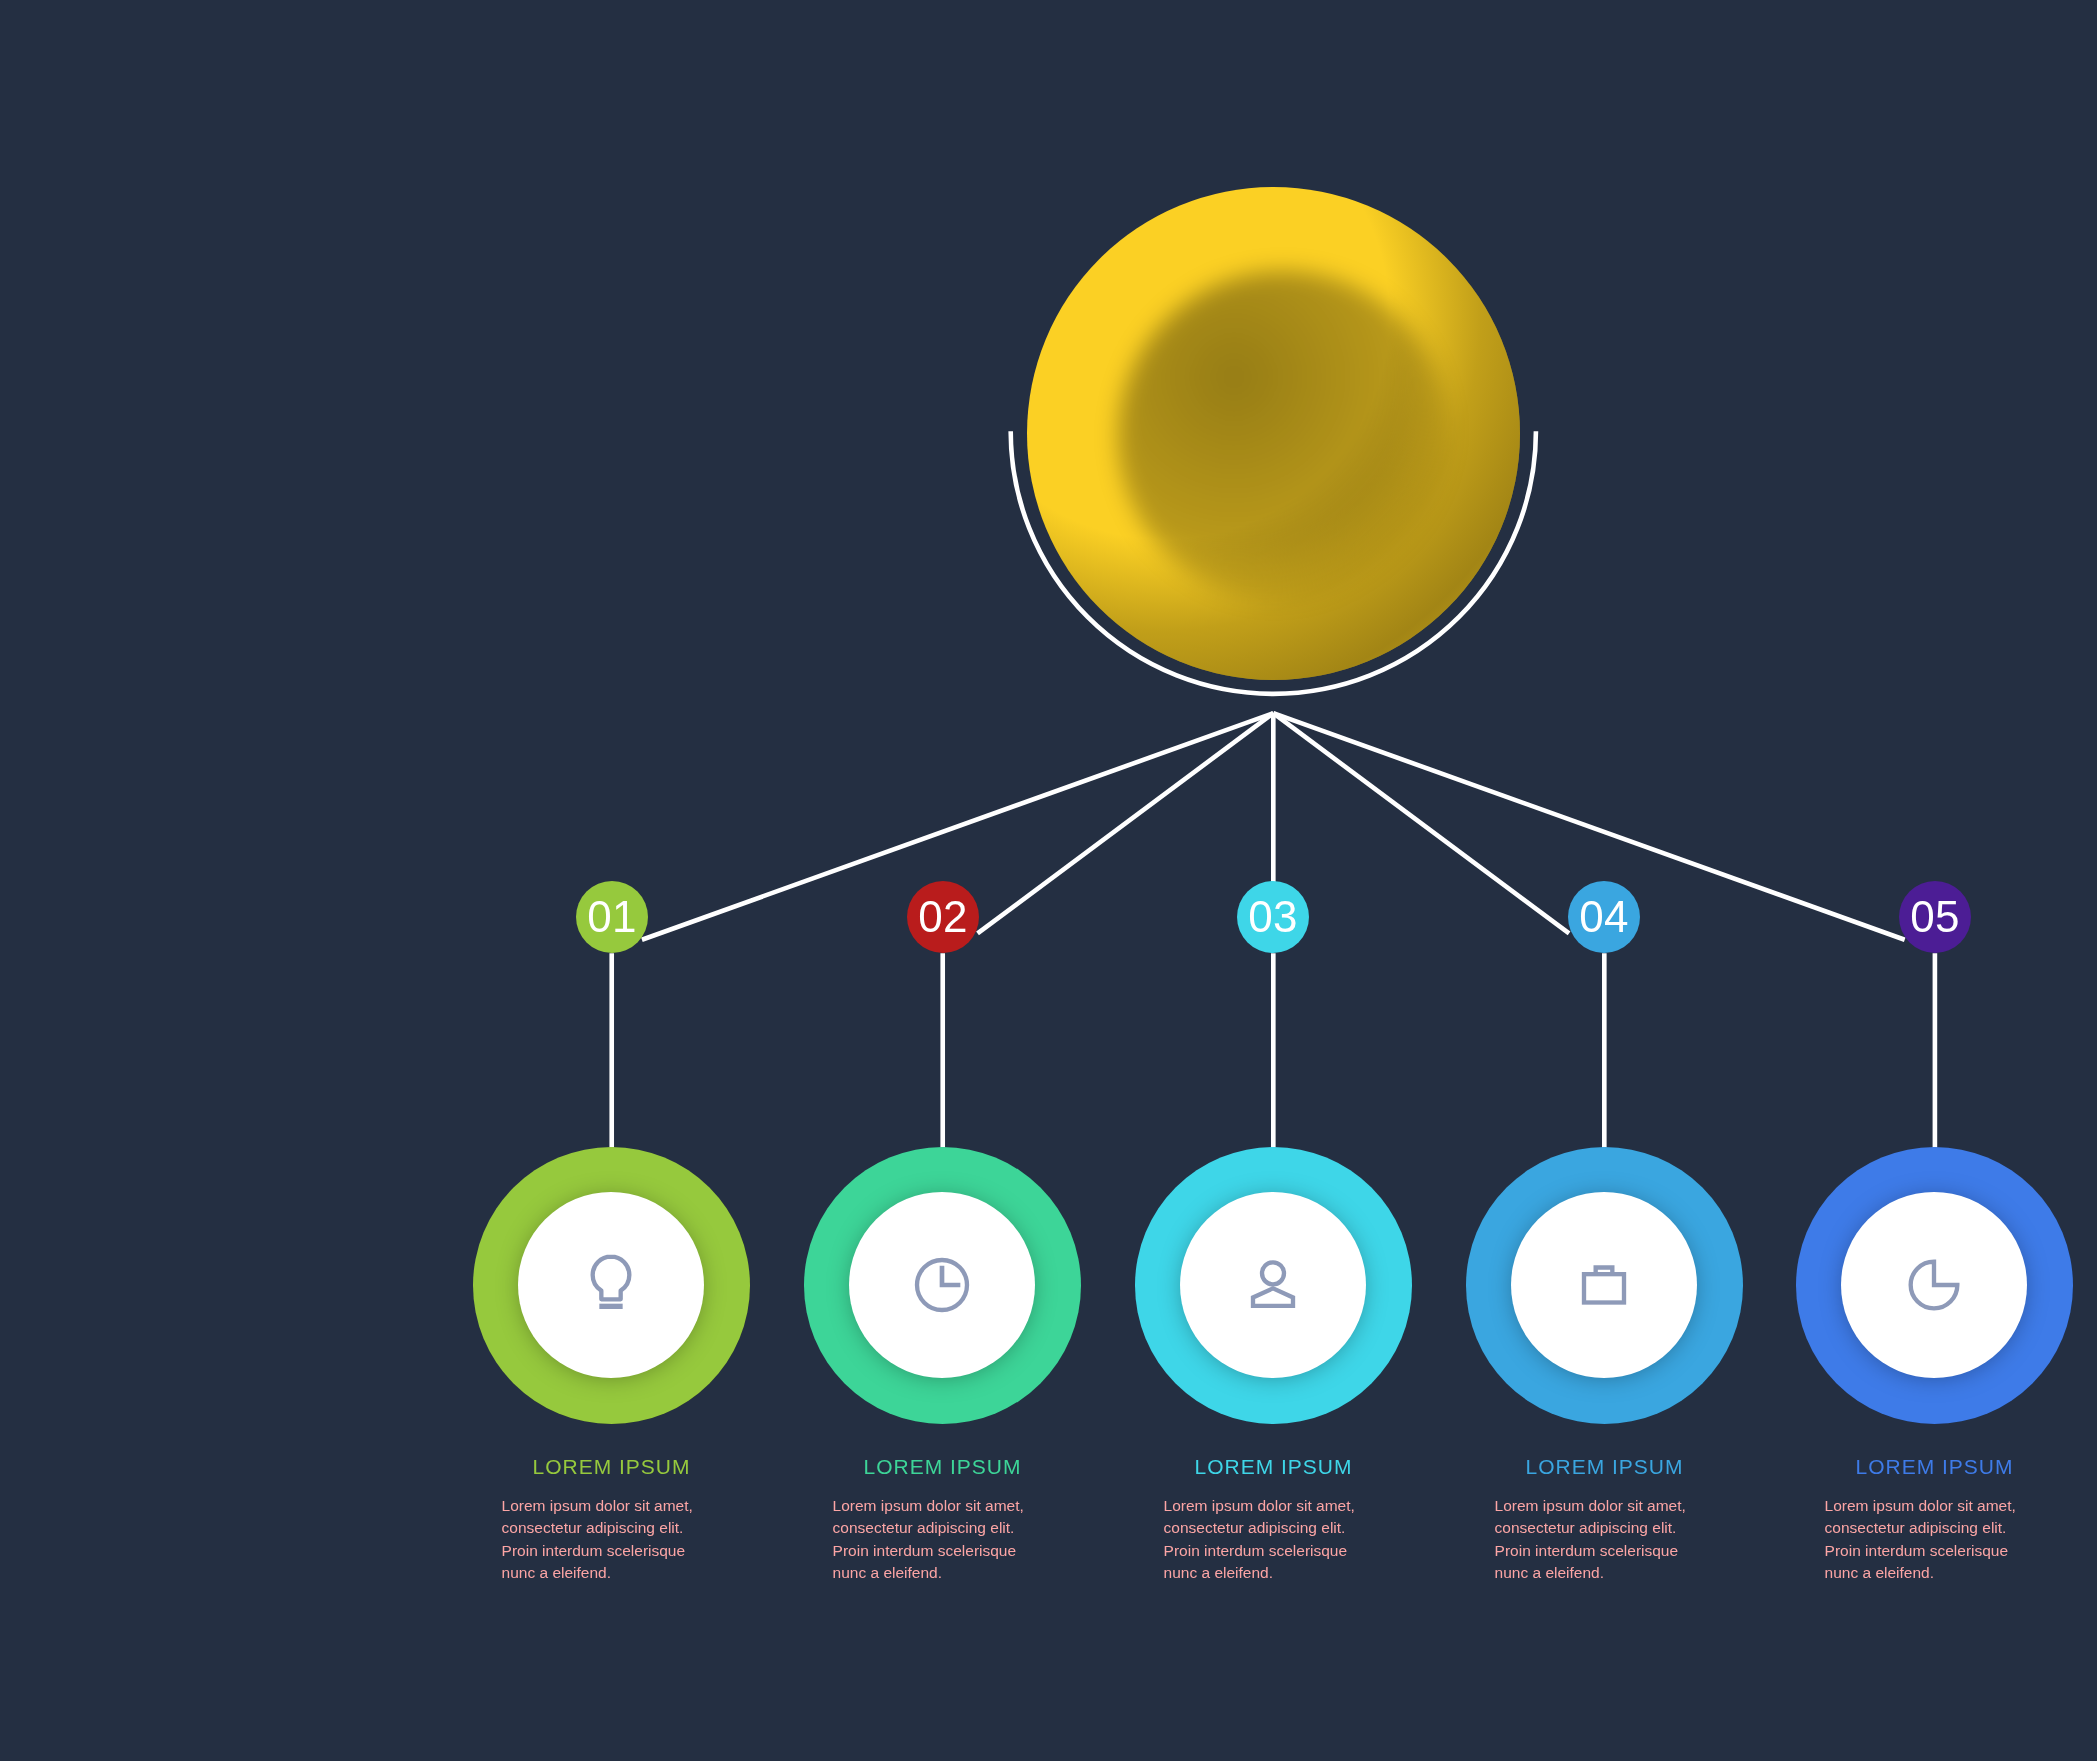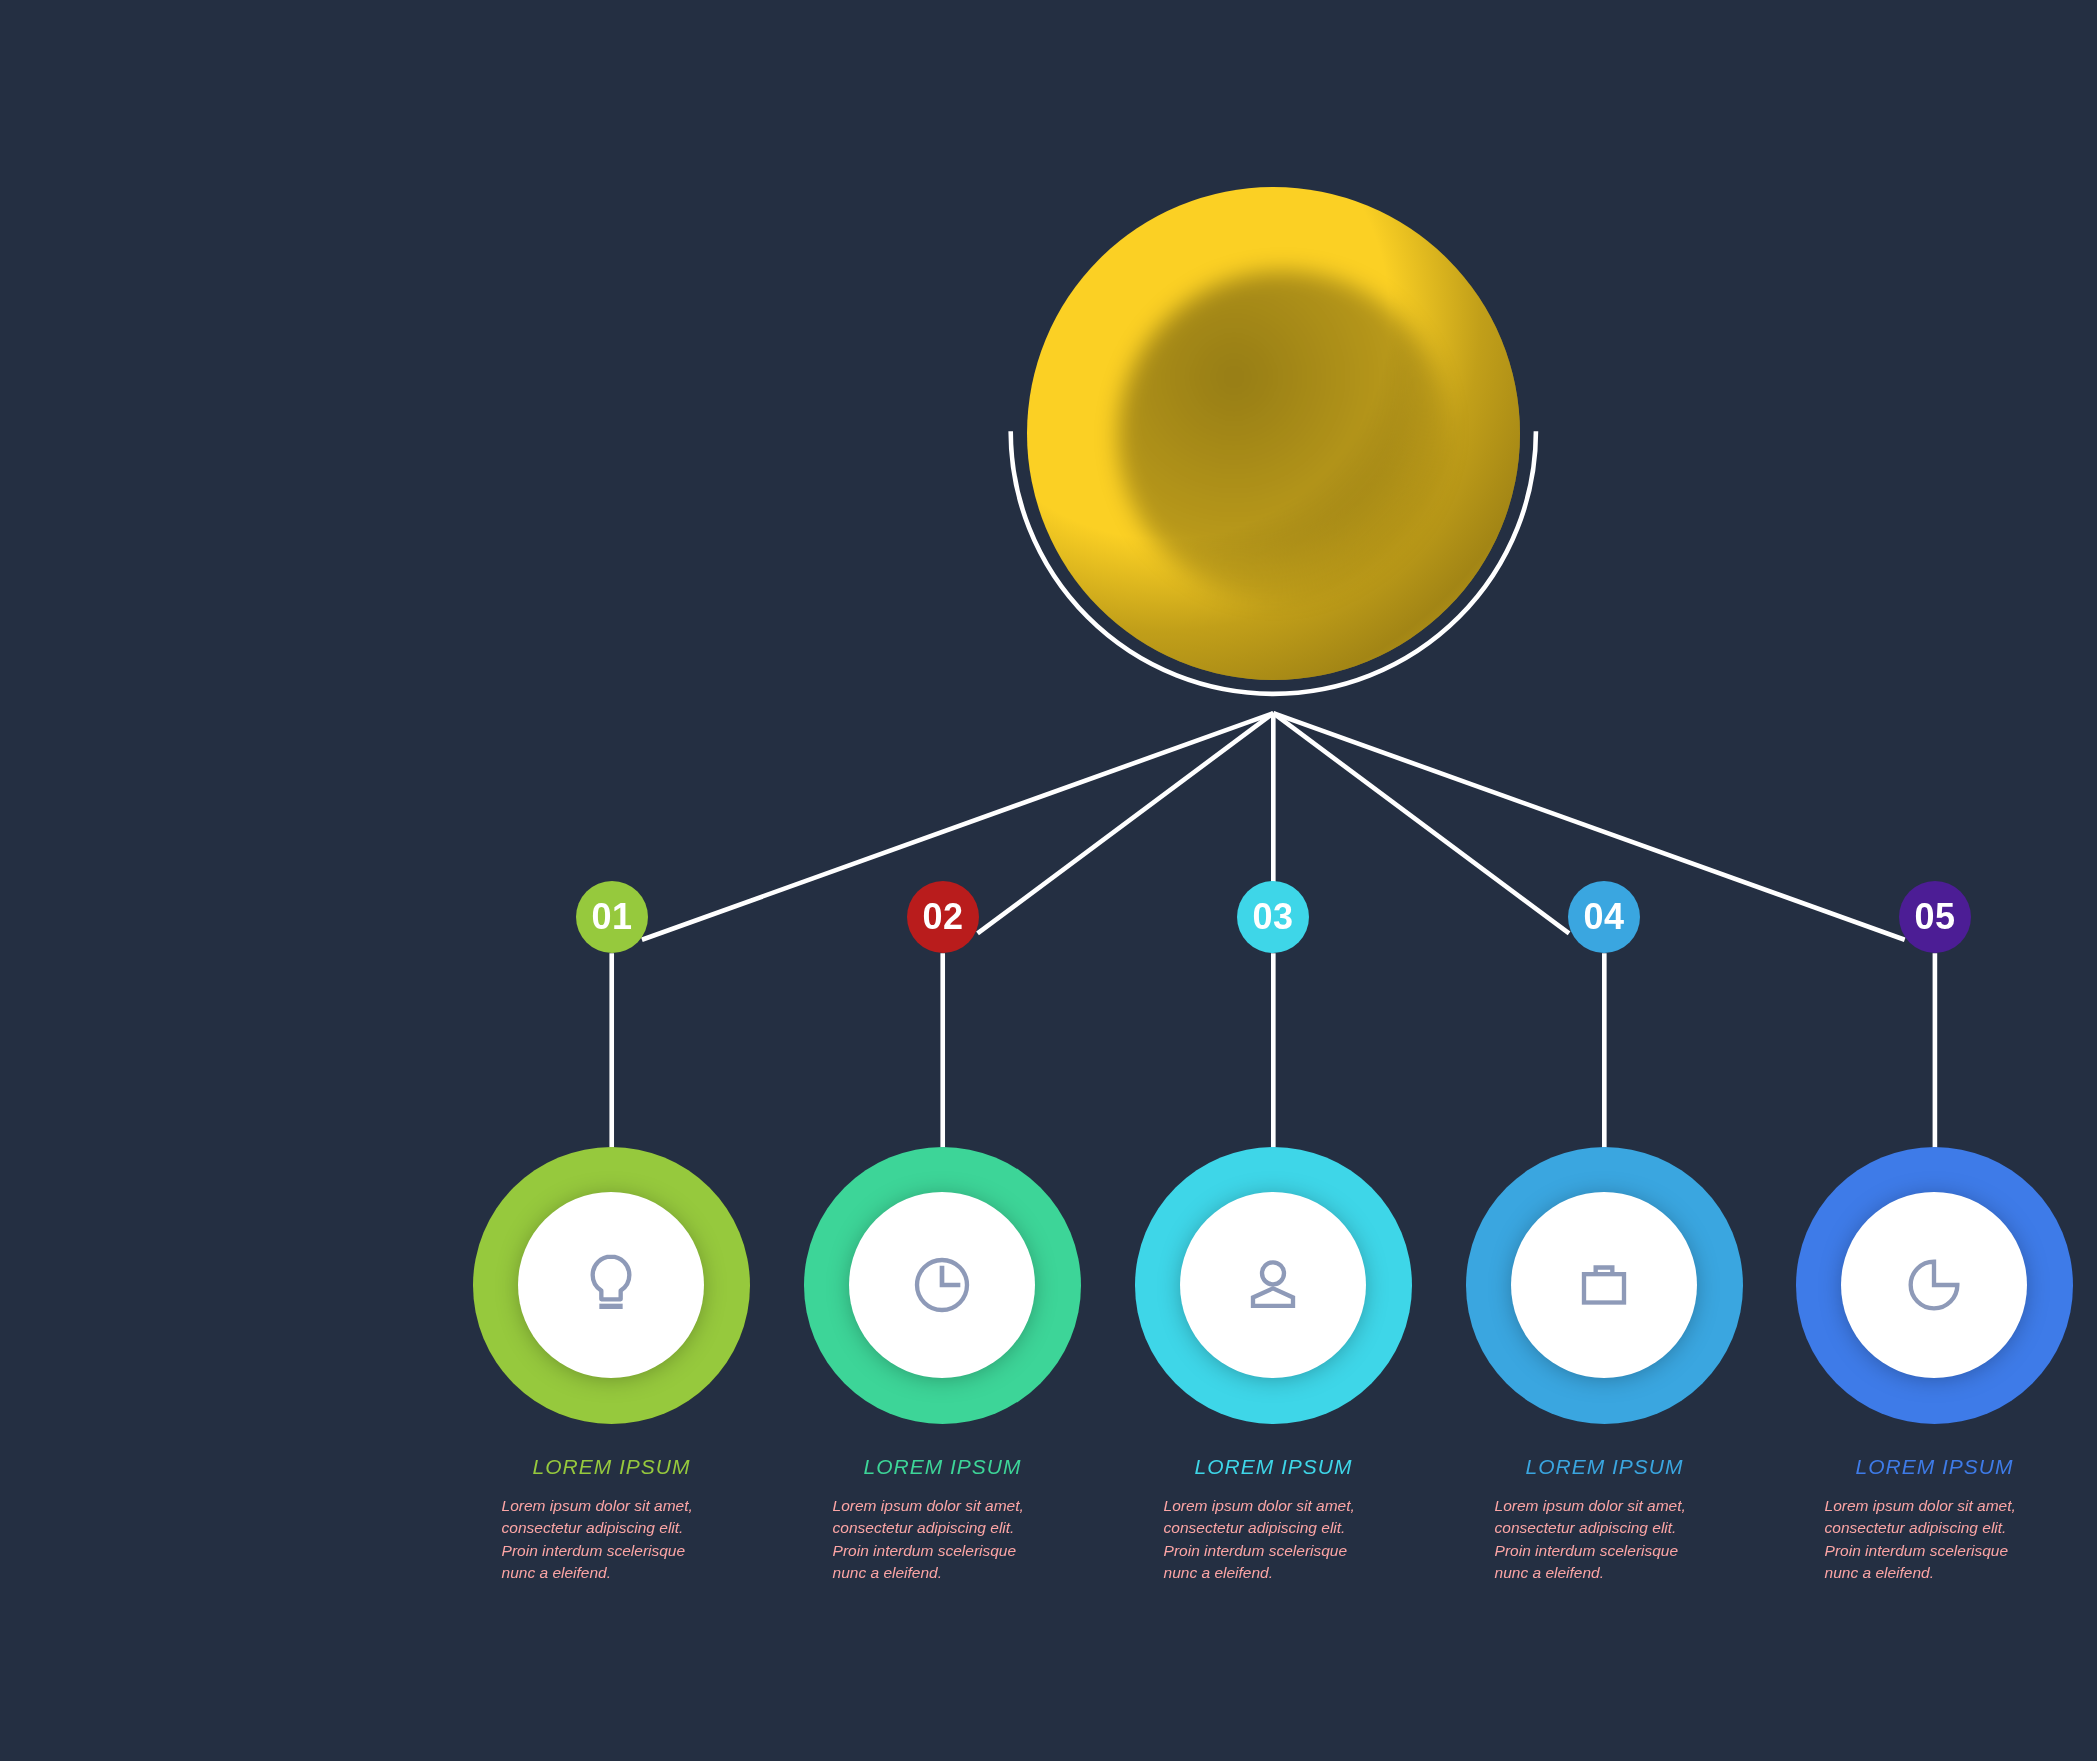--- a/index.html
+++ b/index.html
@@ -104,22 +104,22 @@
   
   .num-badge {
     position: absolute;
     width: 72px;
     height: 72px;
     border-radius: 50%;
     display: flex;
     align-items: center;
     justify-content: center;
     color: #ffffff;
-    font-size: 36px;
-    font-weight: 700;
+    font-size: 44px;
+    font-weight: 400;
     letter-spacing: 0.4px;
   }
 
   
   .icon-node {
     position: absolute;
     width: 277px;
     height: 277px;
   }
   .icon-shadow {
@@ -160,21 +160,20 @@
     align-items: center;
     justify-content: center;
   }
   .icon-glyph { display: block; }
 
   
   .caption {
     position: absolute;
     width: 235px;
     text-align: left;
-    font-style: italic;
   }
   .caption-title {
     font-size: 21px;
     letter-spacing: 1px;
     font-weight: 400;
     line-height: 1;
     margin: 0 0 17.6px 0;
     text-align: center;
   }
   .caption-body {

